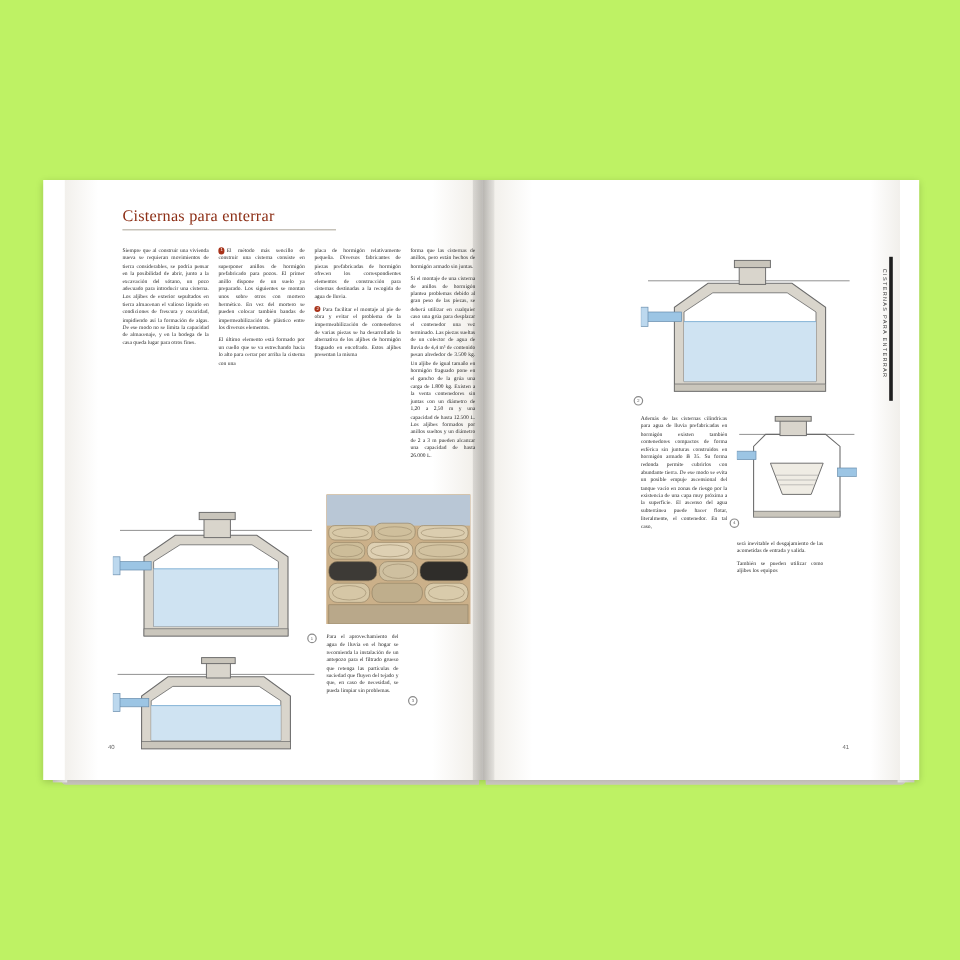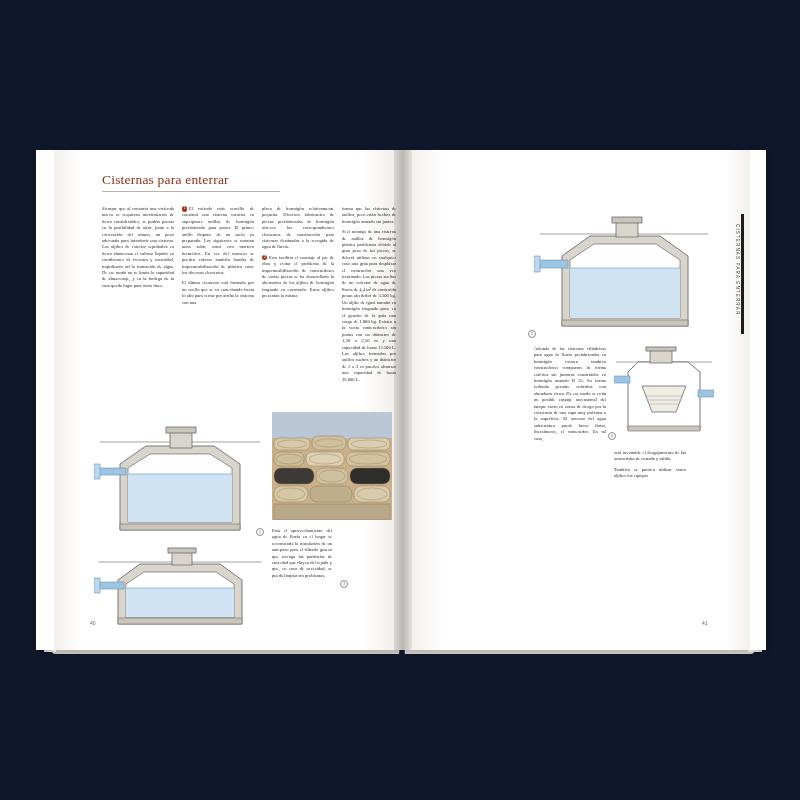--- a/index.html
+++ b/index.html
@@ -1,17 +1,17 @@
 <!DOCTYPE html>
 <html><head>
 <meta charset="utf-8">
 <style>
   html,body{margin:0;padding:0;background:#ffffff;}
   body{width:800px;height:800px;overflow:hidden;font-family:"Liberation Serif",serif;}
-  .stage{position:relative;width:800px;height:800px;background:#0f172a;}
+  .stage{position:relative;width:800px;height:800px;background:#bef264;}
 
   
   .book{
     position:absolute;left:36px;top:150px;width:730px;height:500px;
   }
   .page-shadow{
     position:absolute;left:0;top:0;width:730px;height:500px;
     background:#ffffff;
     box-shadow:0 2px 6px rgba(0,0,0,0.18);
   }

